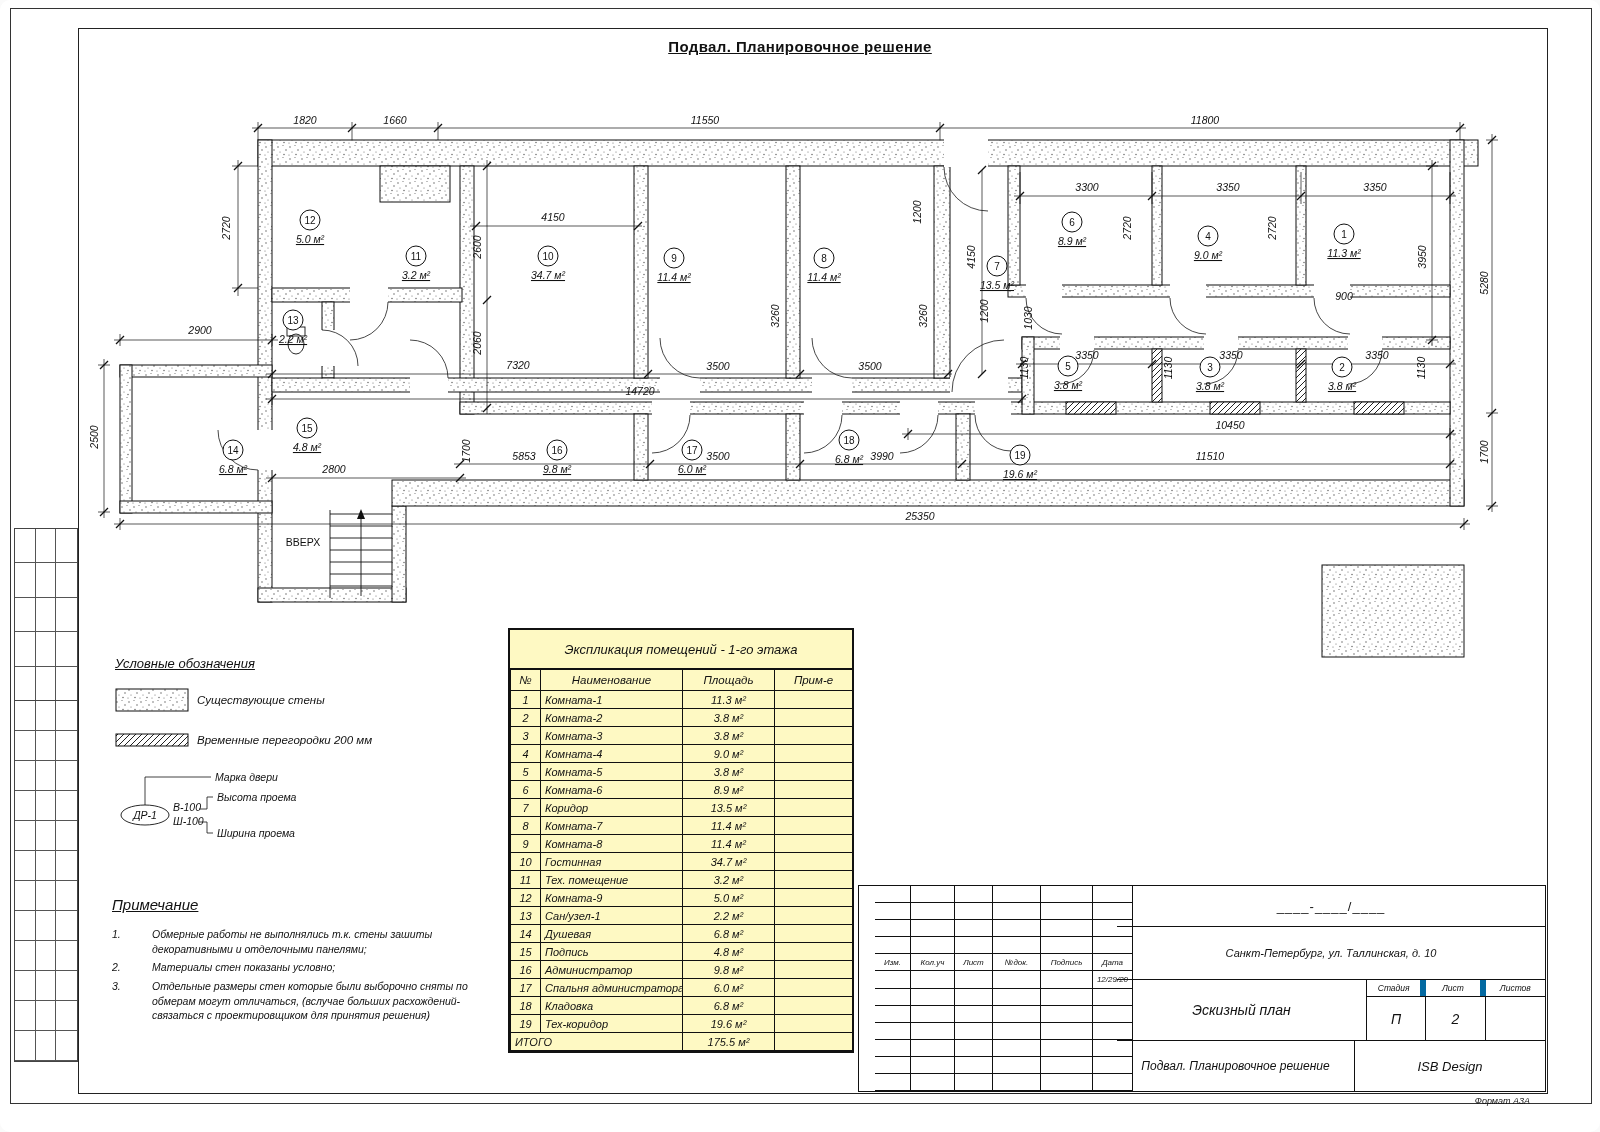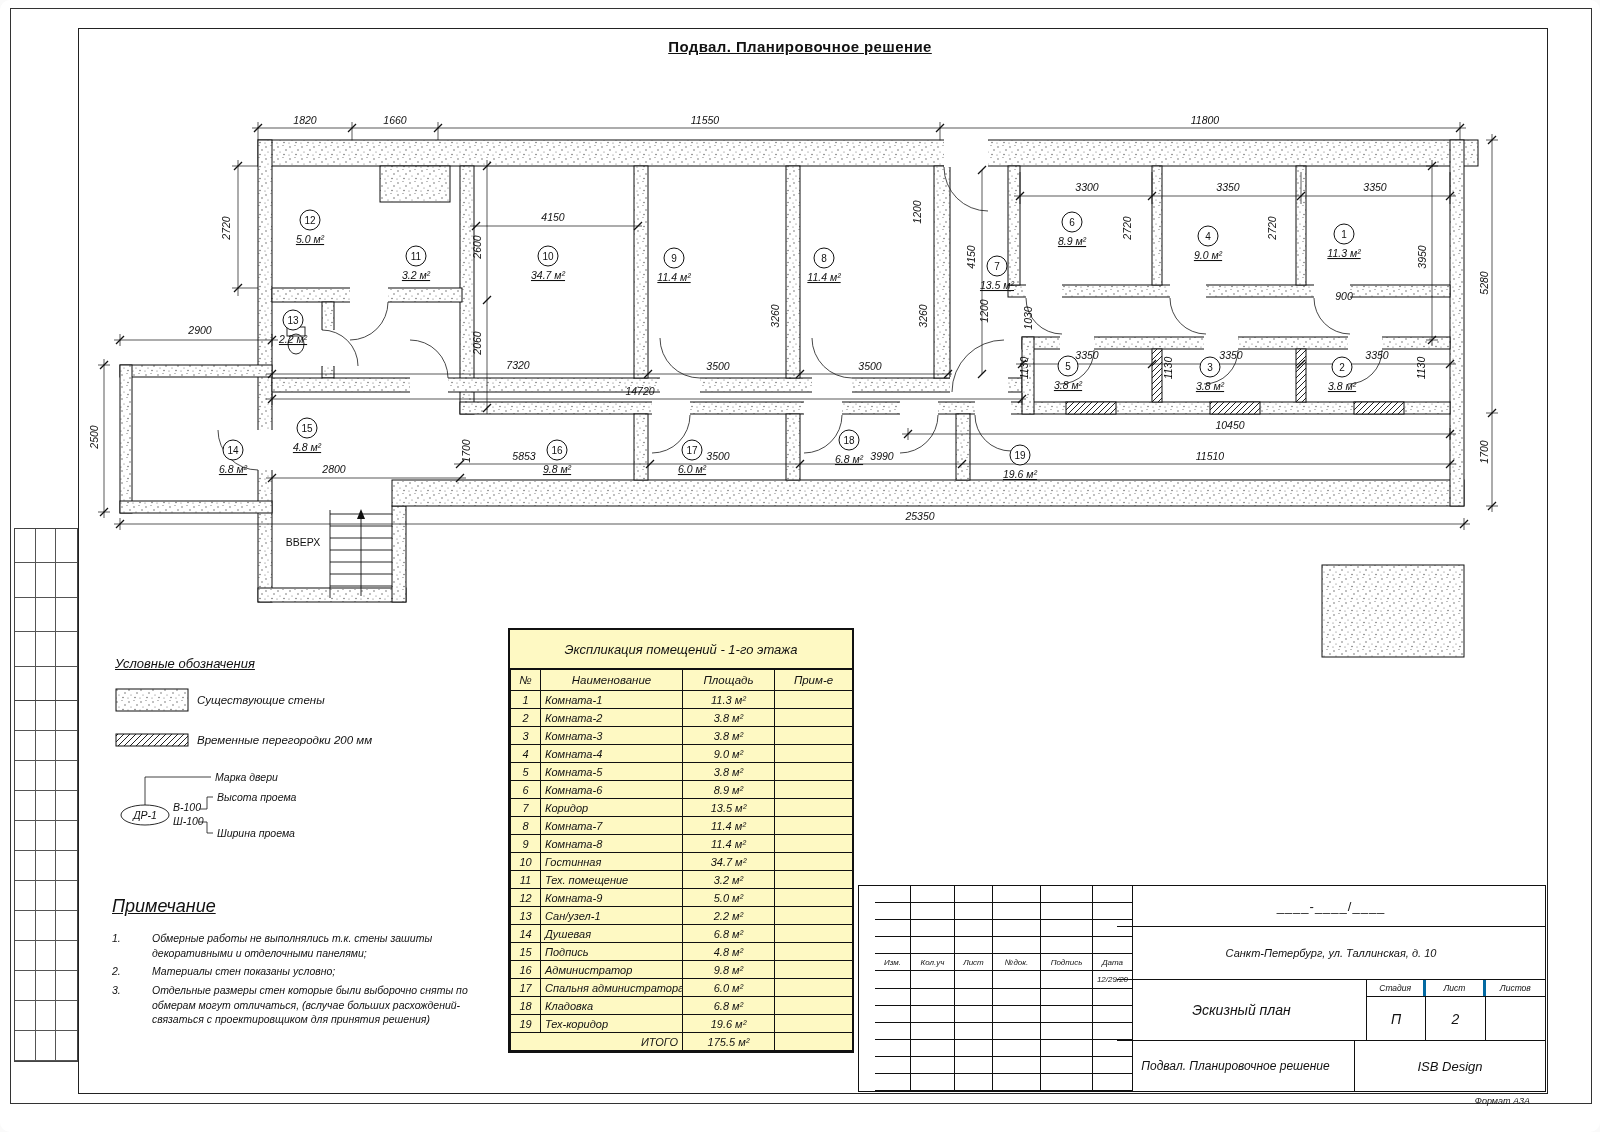--- a/index.html
+++ b/index.html
@@ -32,49 +32,49 @@
   
   .legend{position:absolute;left:115px;top:656px;width:340px;}
   .legend-heading{font-size:13px;font-style:italic;text-decoration:underline;margin-bottom:16px;}
   .legend-row{display:flex;align-items:center;gap:8px;margin-bottom:18px;}
   .legend-row span{font-size:11.5px;font-style:italic;}
   .doormark-svg text{font-size:10.5px;font-style:italic;fill:#111;}
   .legend-line{stroke:#111;stroke-width:.8;fill:none;}
   .tag-oval{fill:none;stroke:#111;stroke-width:.9;}
   
   .notes{position:absolute;left:112px;top:896px;width:368px;}
-  .notes-heading{font-size:18px;font-style:italic;text-decoration:underline;margin-bottom:14px;}
+  .notes-heading{font-size:15px;font-style:italic;text-decoration:underline;margin-bottom:14px;}
   .note-item{display:flex;font-size:10.5px;font-style:italic;line-height:1.4;margin-bottom:4px;}
   .note-num{width:40px;flex:none;}
   .note-text{flex:1;}
   
   .schedule{position:absolute;left:508px;top:628px;width:342px;border:2px solid #111;background:#fef9c3;}
   .schedule-title{height:38px;display:flex;align-items:center;justify-content:center;font-size:13px;font-style:italic;border-bottom:1px solid #111;}
   .schedule table{width:100%;border-collapse:collapse;table-layout:fixed;}
   .schedule th,.schedule td{border:1px solid #111;font-size:11px;font-style:italic;height:17px;padding:0 4px;text-align:center;overflow:hidden;white-space:nowrap;}
   .schedule th{font-weight:normal;font-size:11.5px;height:20px;}
   .schedule .c-num{width:30px;}
   .schedule .c-name{width:142px;}
   .schedule .c-area{width:92px;}
   .schedule .c-note{width:78px;}
   .schedule td.cell-name{text-align:left;}
   .schedule tfoot td{font-size:11px;}
-  .schedule tfoot .total-label{text-align:right;}
+  .schedule tfoot .total-label{text-align:left;}
   
   .titleblock{position:absolute;left:858px;top:885px;width:688px;height:207px;border:1.6px solid #111;background:#fff;box-sizing:border-box;}
   #tb-left{position:absolute;left:16px;top:0;width:258px;height:100%;display:grid;grid-template-columns:36px 44px 38px 48px 52px 40px;grid-template-rows:repeat(12,1fr);border-right:1.4px solid #111;box-sizing:border-box;}
   .tb-cell{border-right:1px solid #111;border-bottom:1px solid #111;font-size:8px;font-style:italic;display:flex;align-items:center;justify-content:center;overflow:hidden;}
   .tb-right{position:absolute;left:258px;right:0;top:0;bottom:0;display:flex;flex-direction:column;}
   .tb-docnum{height:40px;flex:none;border-bottom:1.4px solid #111;display:flex;align-items:center;justify-content:center;font-size:13px;letter-spacing:1px;}
   .tb-address{height:52px;flex:none;border-bottom:1.4px solid #111;display:flex;align-items:center;justify-content:center;font-size:11px;font-style:italic;}
   .tb-mid{height:60px;flex:none;border-bottom:1.4px solid #111;display:flex;}
   .tb-doctitle{flex:1;display:flex;align-items:center;justify-content:center;font-size:14px;font-style:italic;}
   .tb-slv{width:178px;flex:none;border-left:1.4px solid #111;display:flex;flex-direction:column;}
   .tb-slv-h{height:16px;flex:none;display:grid;grid-template-columns:1fr 1fr 1fr;border-bottom:1px solid #111;}
-  .tb-slv-h div{border-right:3px solid #0369a1;font-size:8.5px;font-style:italic;display:flex;align-items:center;justify-content:center;}
+  .tb-slv-h div{border-right:6px solid #0369a1;font-size:8.5px;font-style:italic;display:flex;align-items:center;justify-content:center;}
   .tb-slv-h div:last-child{border-right:none;}
   .tb-slv-v{flex:1;display:grid;grid-template-columns:1fr 1fr 1fr;}
   .tb-slv-v div{border-right:1px solid #111;font-size:14px;font-style:italic;display:flex;align-items:center;justify-content:center;}
   .tb-slv-v div:last-child{border-right:none;}
   .tb-bot{flex:1;display:flex;}
   .tb-subtitle{flex:1;display:flex;align-items:center;justify-content:center;font-size:12px;font-style:italic;text-align:center;}
   .tb-company{width:190px;flex:none;border-left:1.4px solid #111;display:flex;align-items:center;justify-content:center;font-size:13px;font-style:italic;}
   .format-label{position:absolute;right:70px;top:1096px;font-size:9px;font-style:italic;}
 </style>
 </head>

